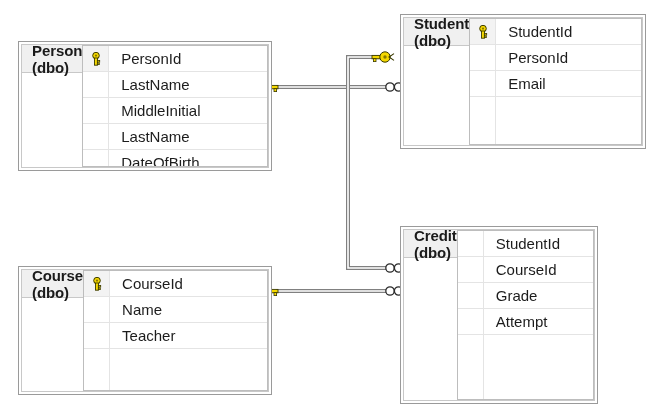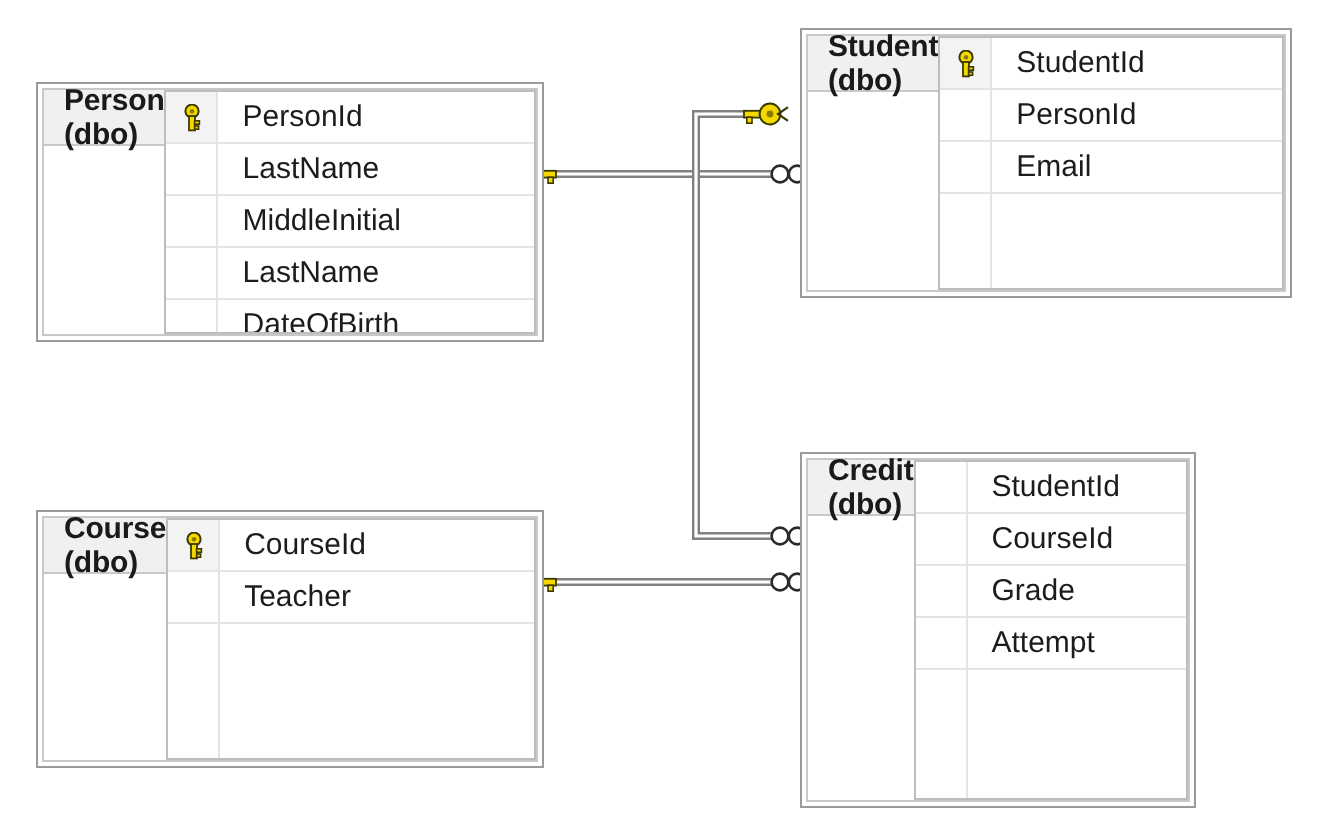--- a/index.html
+++ b/index.html
@@ -248,38 +248,42 @@
               <div class="key-cell"></div>
               <div class="field-name">Email</div>
             </div>
             <div class="field-row spacer">
               <div class="key-cell"></div>
               <div class="field-name"></div>
             </div>
           </div>
         </div>
       </div>
-      <div class="entity" style="left: 18px; top: 255px; width: 254px; height: 129px;">
+      <div class="entity" style="left: 18px; top: 266px; width: 254px; height: 129px;">
         <div class="entity-inner">
           <div class="entity-title">Course (dbo)</div>
           <div class="entity-body">
             <div class="field-row">
               <div class="key-cell has-key">
                 <svg class="key-glyph" viewBox="0 0 12 14">
                   <circle cx="6" cy="3.6" r="3.3" fill="#f5d800" stroke="#3a3a00" stroke-width="1"></circle>
                   <circle cx="6" cy="3.6" r="1.15" fill="#8a7a00"></circle>
                   <rect x="4.5" y="6" width="3" height="7.2" fill="#f5d800" stroke="#3a3a00" stroke-width="0.9"></rect>
                   <rect x="7.3" y="8.4" width="2.4" height="1.7" fill="#f5d800" stroke="#3a3a00" stroke-width="0.8"></rect>
                   <rect x="7.3" y="11" width="2" height="1.6" fill="#f5d800" stroke="#3a3a00" stroke-width="0.8"></rect>
                 </svg>
               </div>
               <div class="field-name">CourseId</div>
             </div>
             <div class="field-row">
               <div class="key-cell"></div>
+              <div class="field-name">Name</div>
+            </div>
+            <div class="field-row">
+              <div class="key-cell"></div>
               <div class="field-name">Teacher</div>
             </div>
             <div class="field-row spacer">
               <div class="key-cell"></div>
               <div class="field-name"></div>
             </div>
           </div>
         </div>
       </div>
       <div class="entity" style="left: 400px; top: 226px; width: 198px; height: 178px;">

